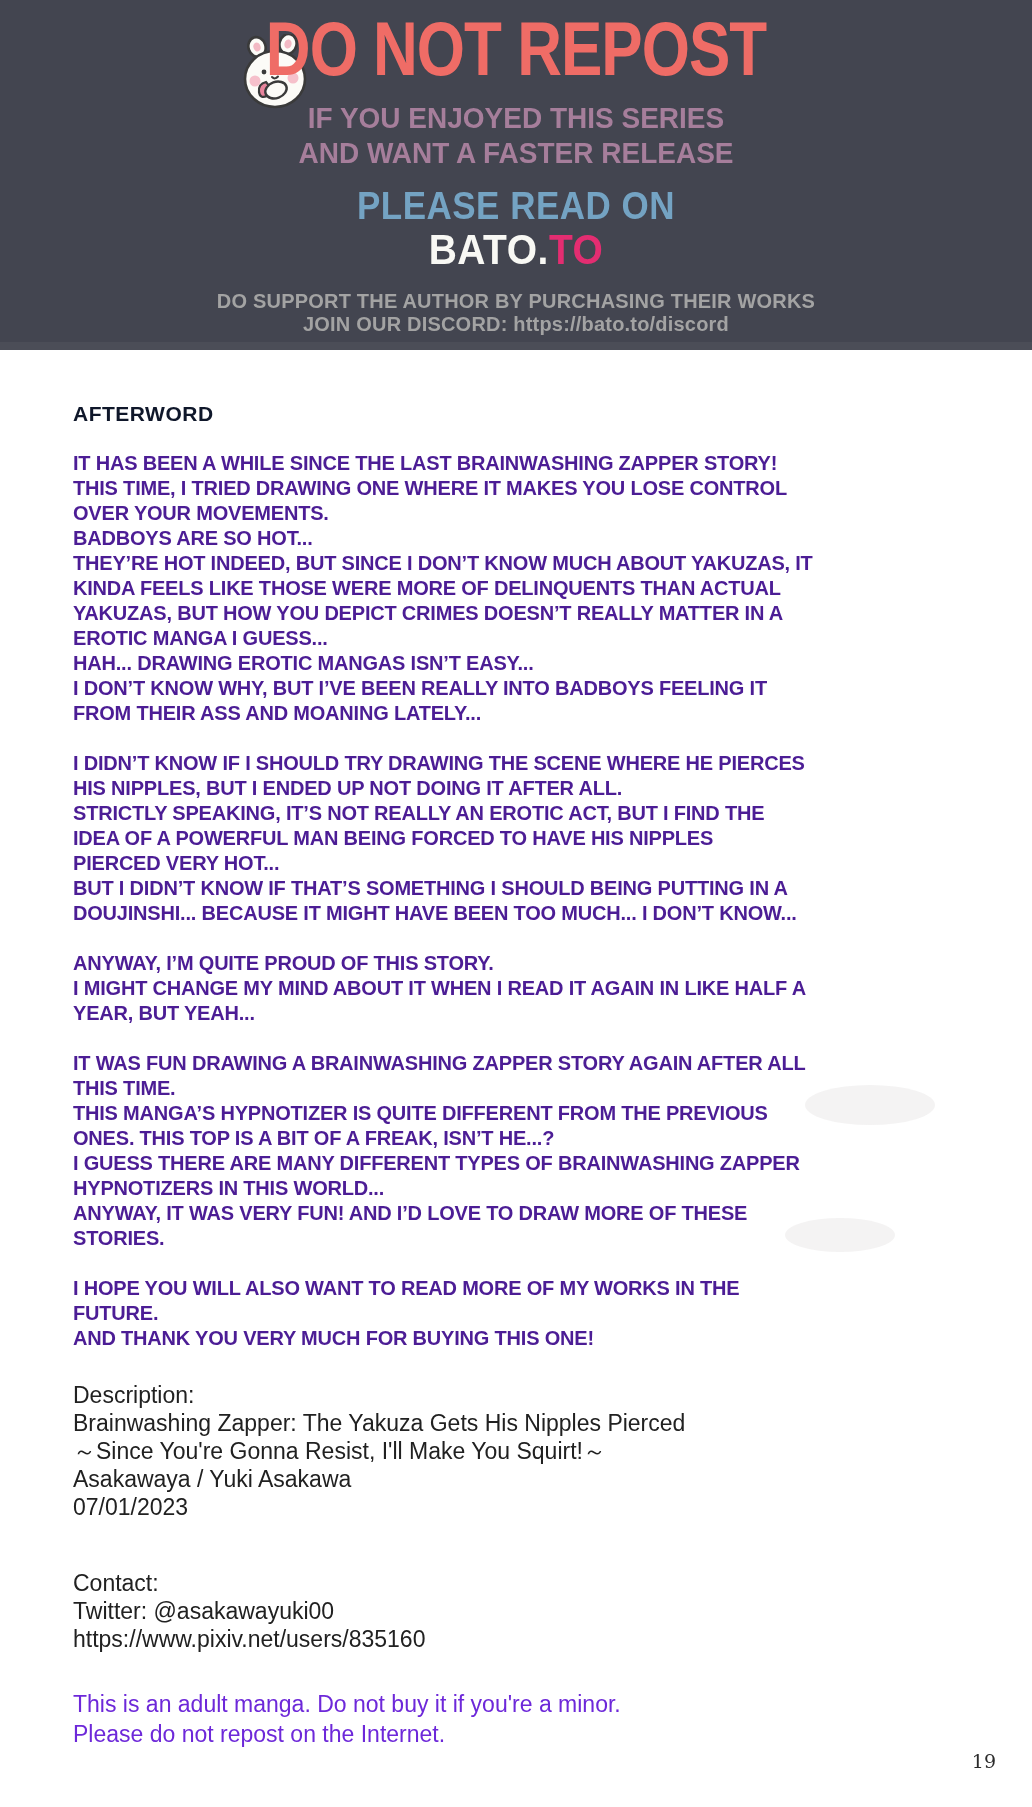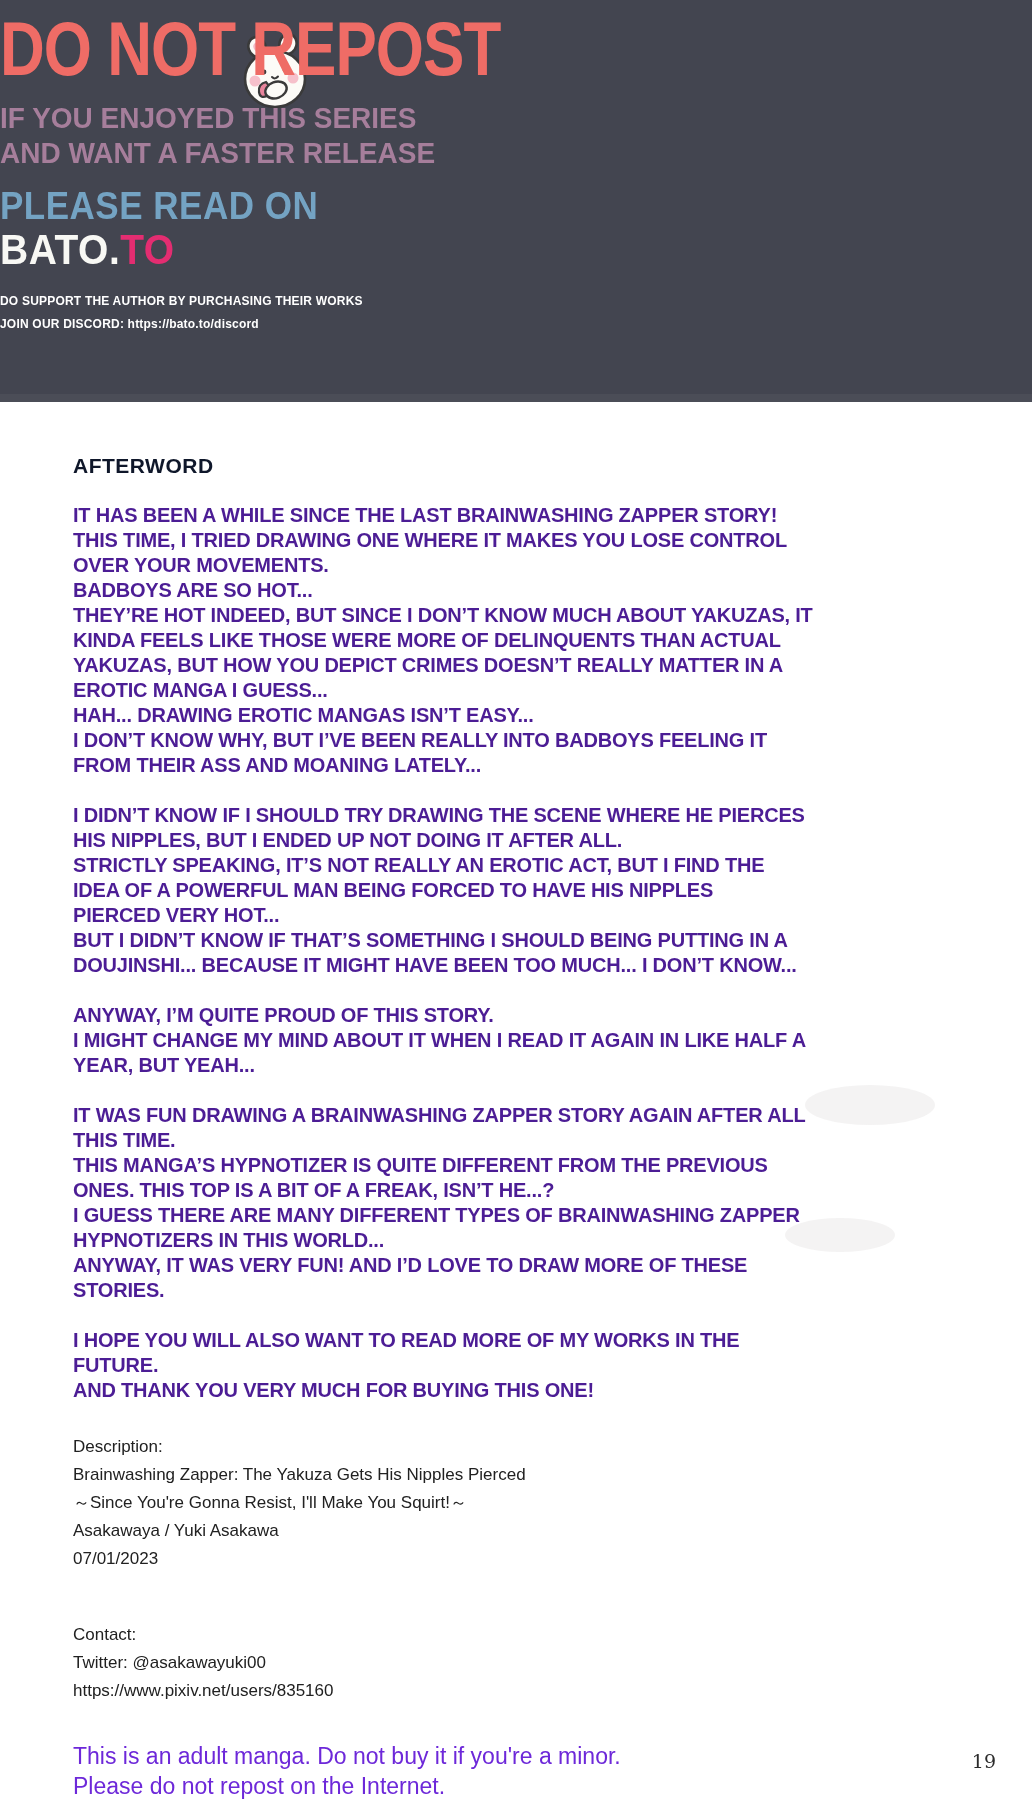--- a/index.html
+++ b/index.html
@@ -9,23 +9,23 @@
     height: 1807px;
     background: #ffffff;
     overflow: hidden;
     font-family: "Liberation Sans", sans-serif;
   }
 
   
   .banner {
     position: relative;
     width: 100%;
-    height: 402px;
+    height: 350px;
     background: #434550;
-    text-align: left;
+    text-align: center;
     box-sizing: border-box;
     padding-top: 10px;
   }
   .banner-edge {
     position: absolute;
     left: 0; bottom: 0;
     width: 100%; height: 8px;
     background: #4b4d57;
   }
   .banner-title {
@@ -61,24 +61,24 @@
     margin-top: 5px;
     font-size: 39px;
     line-height: 42px;
     font-weight: 800;
     letter-spacing: 0.5px;
     transform: scaleY(1.08);
   }
   .banner-site .site-name { color: #f8f8f4; }
   .banner-site .site-tld  { color: #e32d71; }
   .banner-note {
-    font-size: 12px;
+    font-size: 20px;
     line-height: 23px;
     font-weight: 700;
-    color: #ffffff;
+    color: #a3a3a3;
     letter-spacing: 0.2px;
   }
   .banner-note.first { margin-top: 19px; }
 
   .mascot {
     position: absolute;
     left: 238px;
     top: 34px;
     width: 74px;
     height: 78px;
@@ -101,21 +101,21 @@
     margin-top: 25px;
     font-size: 20px;
     line-height: 25px;
     font-weight: 700;
     letter-spacing: -0.2px;
     color: #4c1d95;
     white-space: pre-line;
     width: 900px;
   }
   .description-block, .contact-block {
-    font-size: 17px;
+    font-size: 23px;
     line-height: 28px;
     font-weight: 400;
     color: #212121;
     white-space: pre-line;
   }
   .description-block { margin-top: 30px; }
   .contact-block { margin-top: 48px; }
   .disclaimer {
     margin-top: 36px;
     font-size: 23px;

